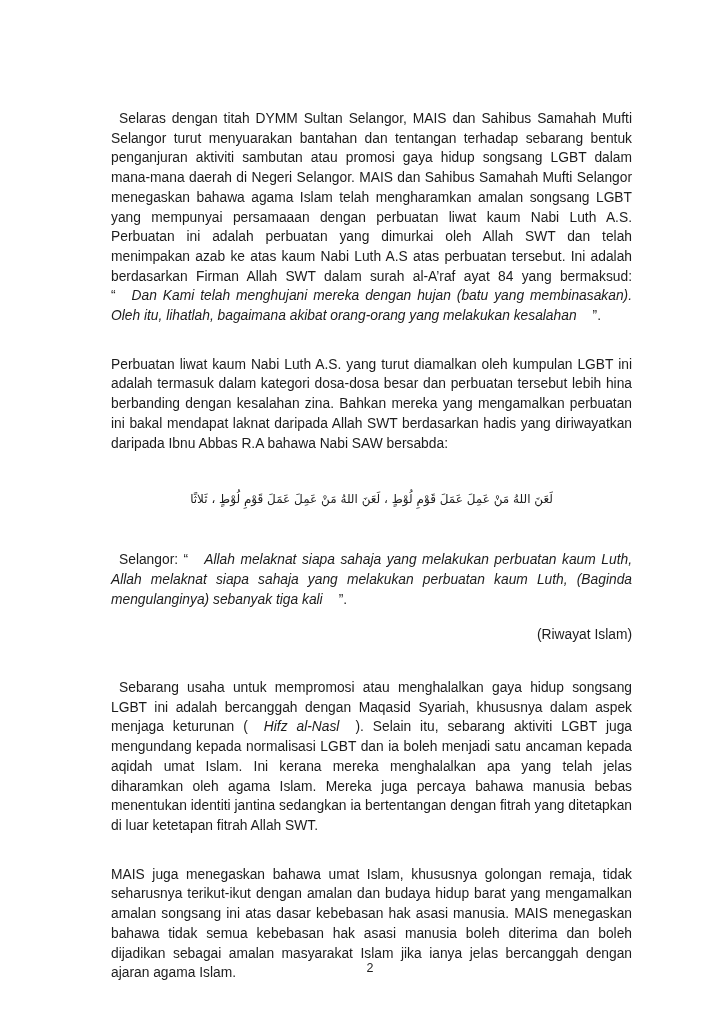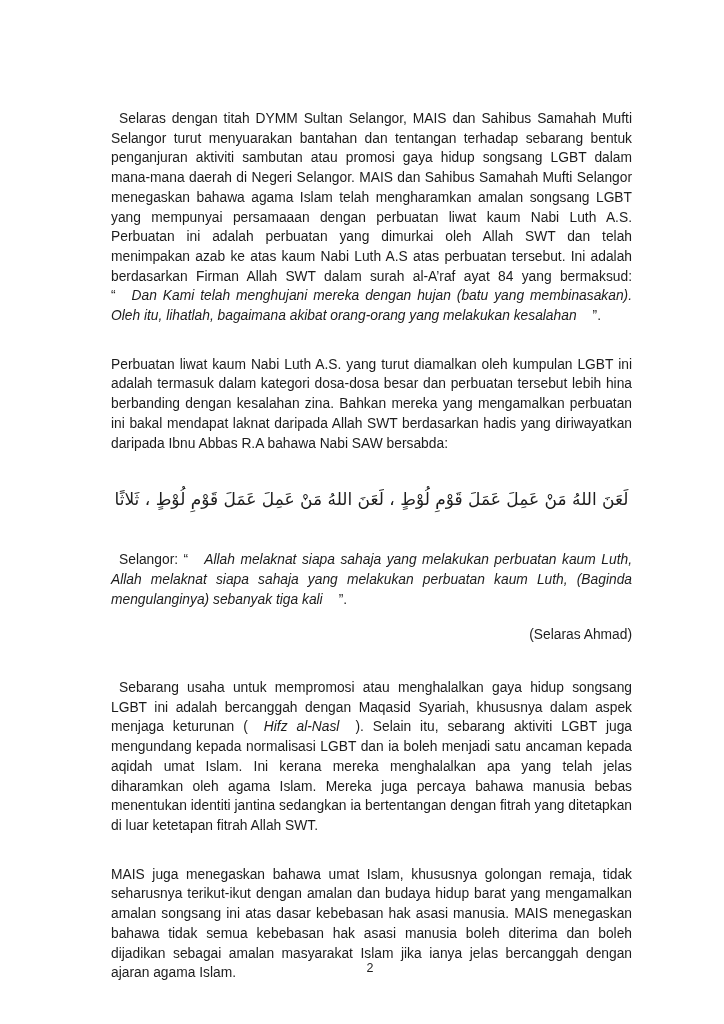--- a/index.html
+++ b/index.html
@@ -28,21 +28,21 @@
     line-height: 19.7px;
     text-align: justify;
     margin: 0 0 13px 0;
   }
   .italic { font-style: italic; }
   p.arabic {
     direction: rtl;
     unicode-bidi: embed;
     text-align: center;
     font-family: "DejaVu Sans", sans-serif;
-    font-size: 17px;
+    font-size: 12px;
     line-height: 32px;
     margin: 14px 0 19px 0;
   }
   p.translation { margin-bottom: 0; }
   p.attribution {
     font-size: 13.8px;
     line-height: 19.7px;
     text-align: right;
     margin: 0 0 17px 0;
   }
@@ -64,21 +64,21 @@
   <div class="content">
 
     <p class="para"><span>Selaras dengan titah DYMM Sultan Selangor, MAIS dan Sahibus Samahah Mufti Selangor turut menyuarakan bantahan dan tentangan terhadap sebarang bentuk penganjuran aktiviti sambutan atau promosi gaya hidup songsang LGBT dalam mana-mana daerah di Negeri Selangor. MAIS dan Sahibus Samahah Mufti Selangor menegaskan bahawa agama Islam telah mengharamkan amalan songsang LGBT yang mempunyai persamaaan dengan perbuatan liwat kaum Nabi Luth A.S. Perbuatan ini adalah perbuatan yang dimurkai oleh Allah SWT dan telah menimpakan azab ke atas kaum Nabi Luth A.S atas perbuatan tersebut. Ini adalah berdasarkan Firman Allah SWT dalam surah al-A’raf ayat 84 yang bermaksud: “</span><span class="italic">Dan Kami telah menghujani mereka dengan hujan (batu yang membinasakan). Oleh itu, lihatlah, bagaimana akibat orang-orang yang melakukan kesalahan</span><span>”.</span></p>
 
     <p class="para">Perbuatan liwat kaum Nabi Luth A.S. yang turut diamalkan oleh kumpulan LGBT ini adalah termasuk dalam kategori dosa-dosa besar dan perbuatan tersebut lebih hina berbanding dengan kesalahan zina. Bahkan mereka yang mengamalkan perbuatan ini bakal mendapat laknat daripada Allah SWT berdasarkan hadis yang diriwayatkan daripada Ibnu Abbas R.A bahawa Nabi SAW bersabda:</p>
 
     <p class="arabic" dir="rtl">لَعَنَ اللهُ مَنْ عَمِلَ عَمَلَ قَوْمِ لُوْطٍ ، لَعَنَ اللهُ مَنْ عَمِلَ عَمَلَ قَوْمِ لُوْطٍ ، ثَلاثًا</p>
 
     <p class="para translation"><span>Selangor: “</span><span class="italic">Allah melaknat siapa sahaja yang melakukan perbuatan kaum Luth, Allah melaknat siapa sahaja yang melakukan perbuatan kaum Luth, (Baginda mengulanginya) sebanyak tiga kali</span><span>”.</span></p>
 
-    <p class="attribution">(Selaras Ahmad)</p>
+    <p class="attribution">(Riwayat Islam)</p>
 
     <p class="para"><span>Sebarang usaha untuk mempromosi atau menghalalkan gaya hidup songsang LGBT ini adalah bercanggah dengan Maqasid Syariah, khususnya dalam aspek menjaga keturunan (</span><span class="italic">Hifz al-Nasl</span><span>). Selain itu, sebarang aktiviti LGBT juga mengundang kepada normalisasi LGBT dan ia boleh menjadi satu ancaman kepada aqidah umat Islam.  Ini kerana mereka menghalalkan apa yang telah jelas diharamkan oleh agama Islam. Mereka juga percaya bahawa manusia bebas menentukan identiti jantina sedangkan ia bertentangan dengan fitrah yang ditetapkan di luar ketetapan fitrah Allah SWT.</span></p>
 
     <p class="para">MAIS juga menegaskan bahawa umat Islam, khususnya golongan remaja, tidak seharusnya terikut-ikut dengan  amalan dan budaya hidup  barat yang mengamalkan amalan songsang ini atas dasar kebebasan hak asasi manusia. MAIS menegaskan bahawa tidak semua kebebasan hak asasi manusia boleh diterima dan boleh dijadikan sebagai amalan masyarakat Islam jika ianya jelas bercanggah dengan ajaran agama Islam.</p>
 
   </div>
 
   <div class="page-number">2</div>
 </div>
 

